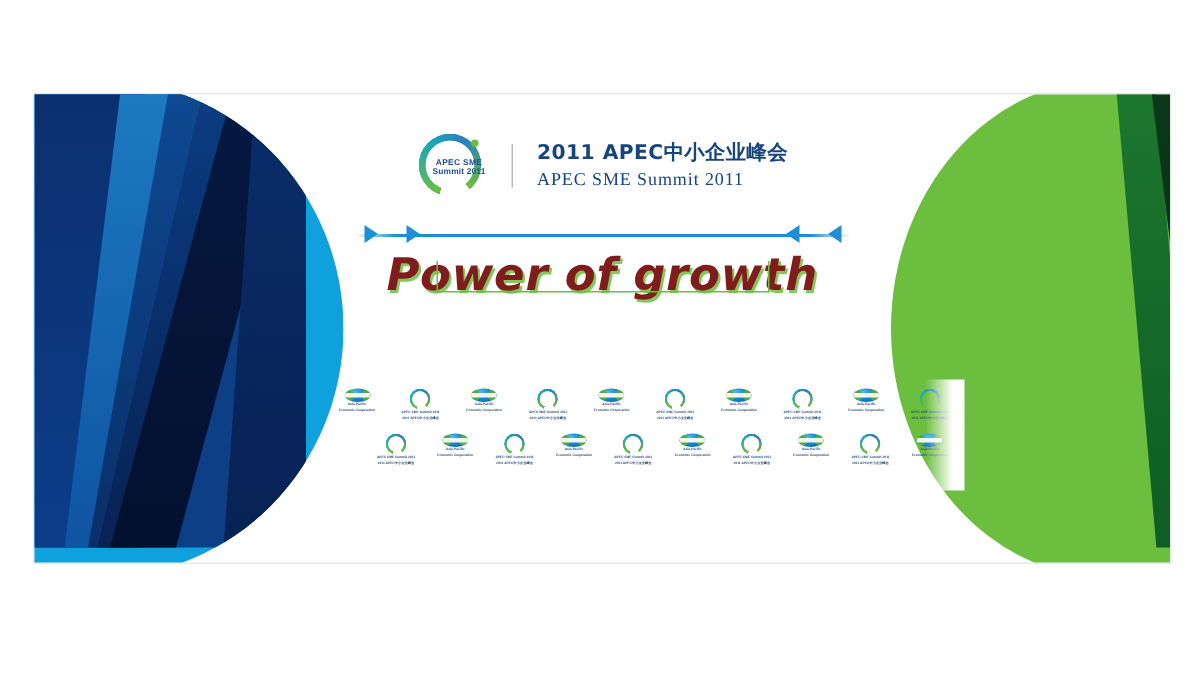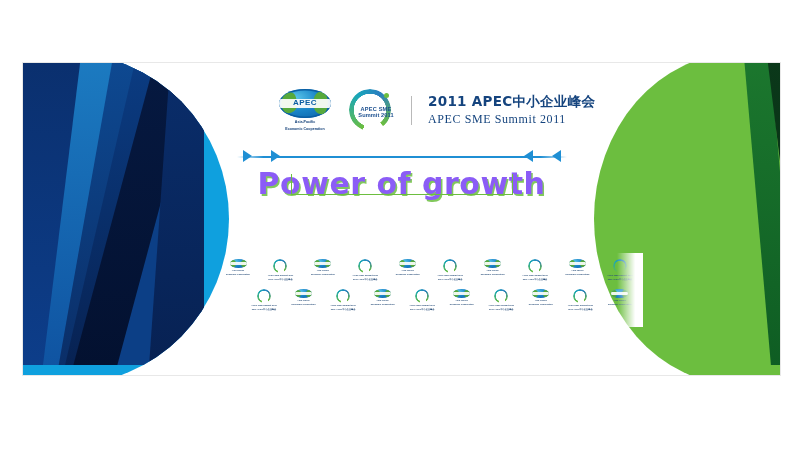--- a/index.html
+++ b/index.html
@@ -270,23 +270,24 @@
   .a2 { left: 34px; }
   .a3 { right: 34px; }
   .a4 { right: 6px; }
 
   .title-en {
     position: relative;
     display: inline-block;
     margin-top: 1px;
     font-size: 30px;
     font-weight: bold;
+    font-style: italic;
     letter-spacing: .5px;
     font-family: "DejaVu Sans", sans-serif;
-    color: #8b5cf6;
+    color: #7f1d1d;
     text-shadow: 1.5px 2px 0 rgba(108,190,63,.85);
   }
   .title-en-box {
     position: absolute;
     left: -8px; right: -8px;
     bottom: -2px;
     height: 20px;
     border: 1.5px solid #6cbe3f;
     border-top: none;
     pointer-events: none;
@@ -386,30 +387,20 @@
           <div class="stripe rp1"></div>
           <div class="stripe rp2"></div>
           <div class="stripe rp3"></div>
 
         </div>
       </div>
     </div>
 
     <div id="header-row">
 
-      <div class="apec-logo">
-        <div class="apec-globe">
-          <div class="land-a"></div>
-          <div class="land-b"></div>
-          <div class="band"></div>
-          <div class="word">APEC</div>
-        </div>
-        <div class="apec-caption">Asia-Pacific</div>
-        <div class="apec-caption">Economic Cooperation</div>
-      </div>
 
       <div class="sme-logo">
         <div class="sme-ring"></div>
         <div class="sme-dot"></div>
         <div class="sme-text">
           <div class="sme-t1">APEC SME</div>
           <div class="sme-t2">Summit 2011</div>
         </div>
       </div>
 

